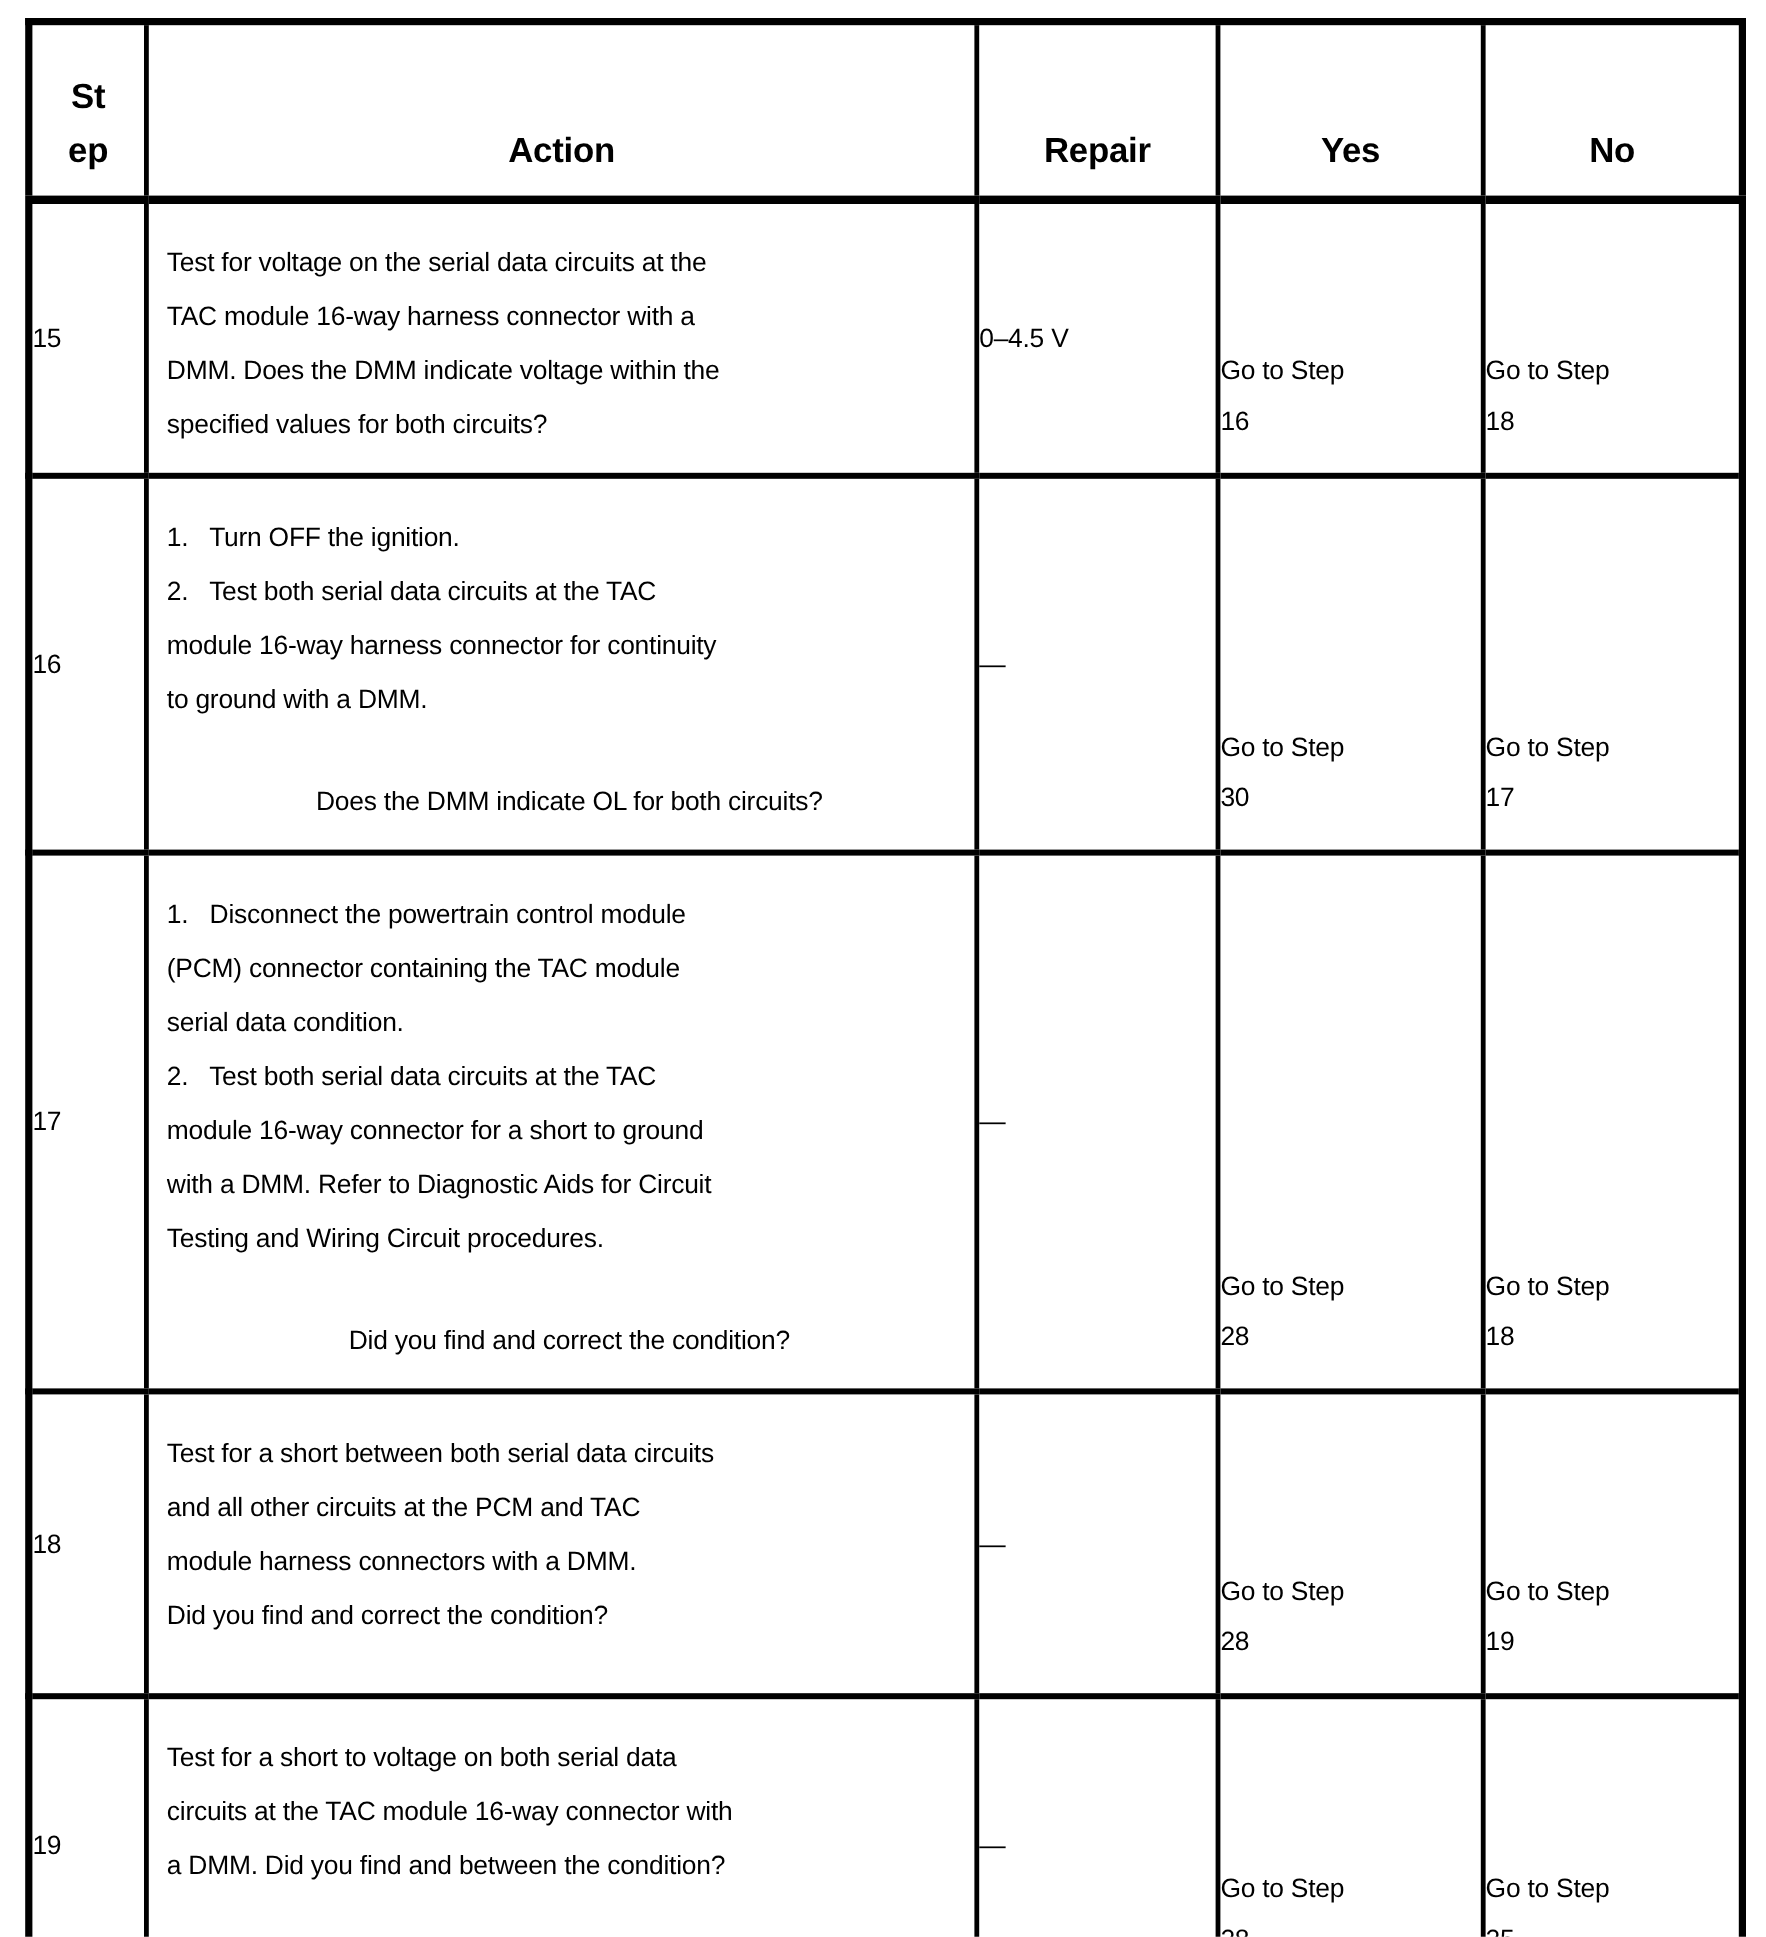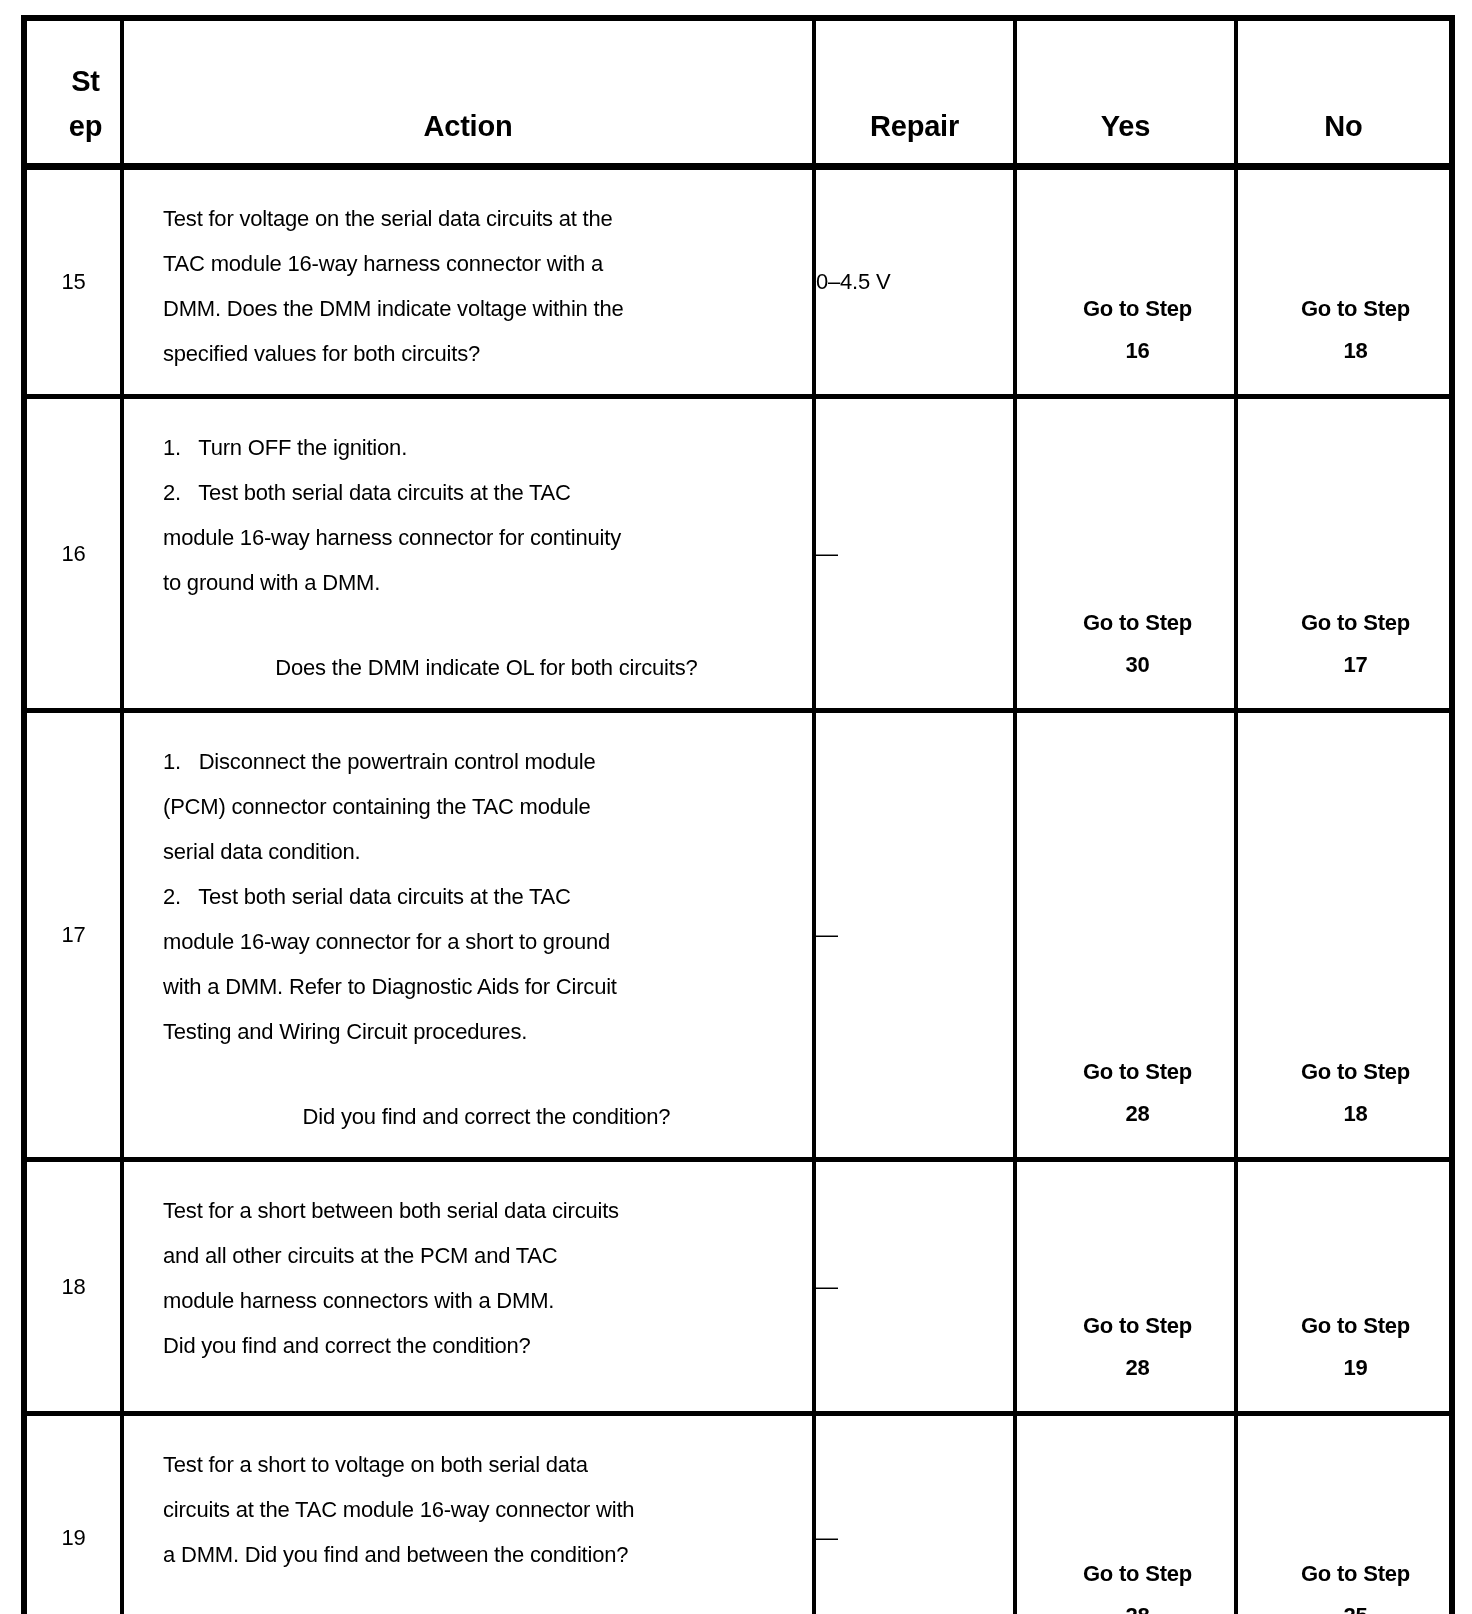--- a/index.html
+++ b/index.html
@@ -40,27 +40,27 @@
     font-size: 29px;
     font-weight: bold;
   }
   tr.row-h { height: 148px; }
   tr.row-0 { height: 210px; }
   tr.row-1 { height: 295px; }
   tr.row-2 { height: 429px; }
   tr.row-3 { height: 254px; }
   tr.row-4 { height: 249px; }
 
-  td.step-cell   { vertical-align: middle; text-align: center; }
+  td.step-cell   { vertical-align: middle; }
   td.action-cell { vertical-align: top; padding: 26px 8px 18px 15px; }
   td.values-cell { vertical-align: middle; }
-  td.goto-cell   { vertical-align: bottom; text-align: center; padding-bottom: 22px; font-weight: bold; }
+  td.goto-cell   { vertical-align: bottom; padding-bottom: 22px; }
   td.goto-cell .line { line-height: 42px; }
 
-  .line { white-space: pre; overflow: hidden; margin-left: 24px; }
+  .line { white-space: pre; overflow: hidden; }
   .question-block { margin-top: 40px; text-align: center; }
 </style>
 </head>
 <body>
 
 <table class="diag">
   <colgroup>
     <col class="c-step">
       <col class="c-action">
       <col class="c-values">

